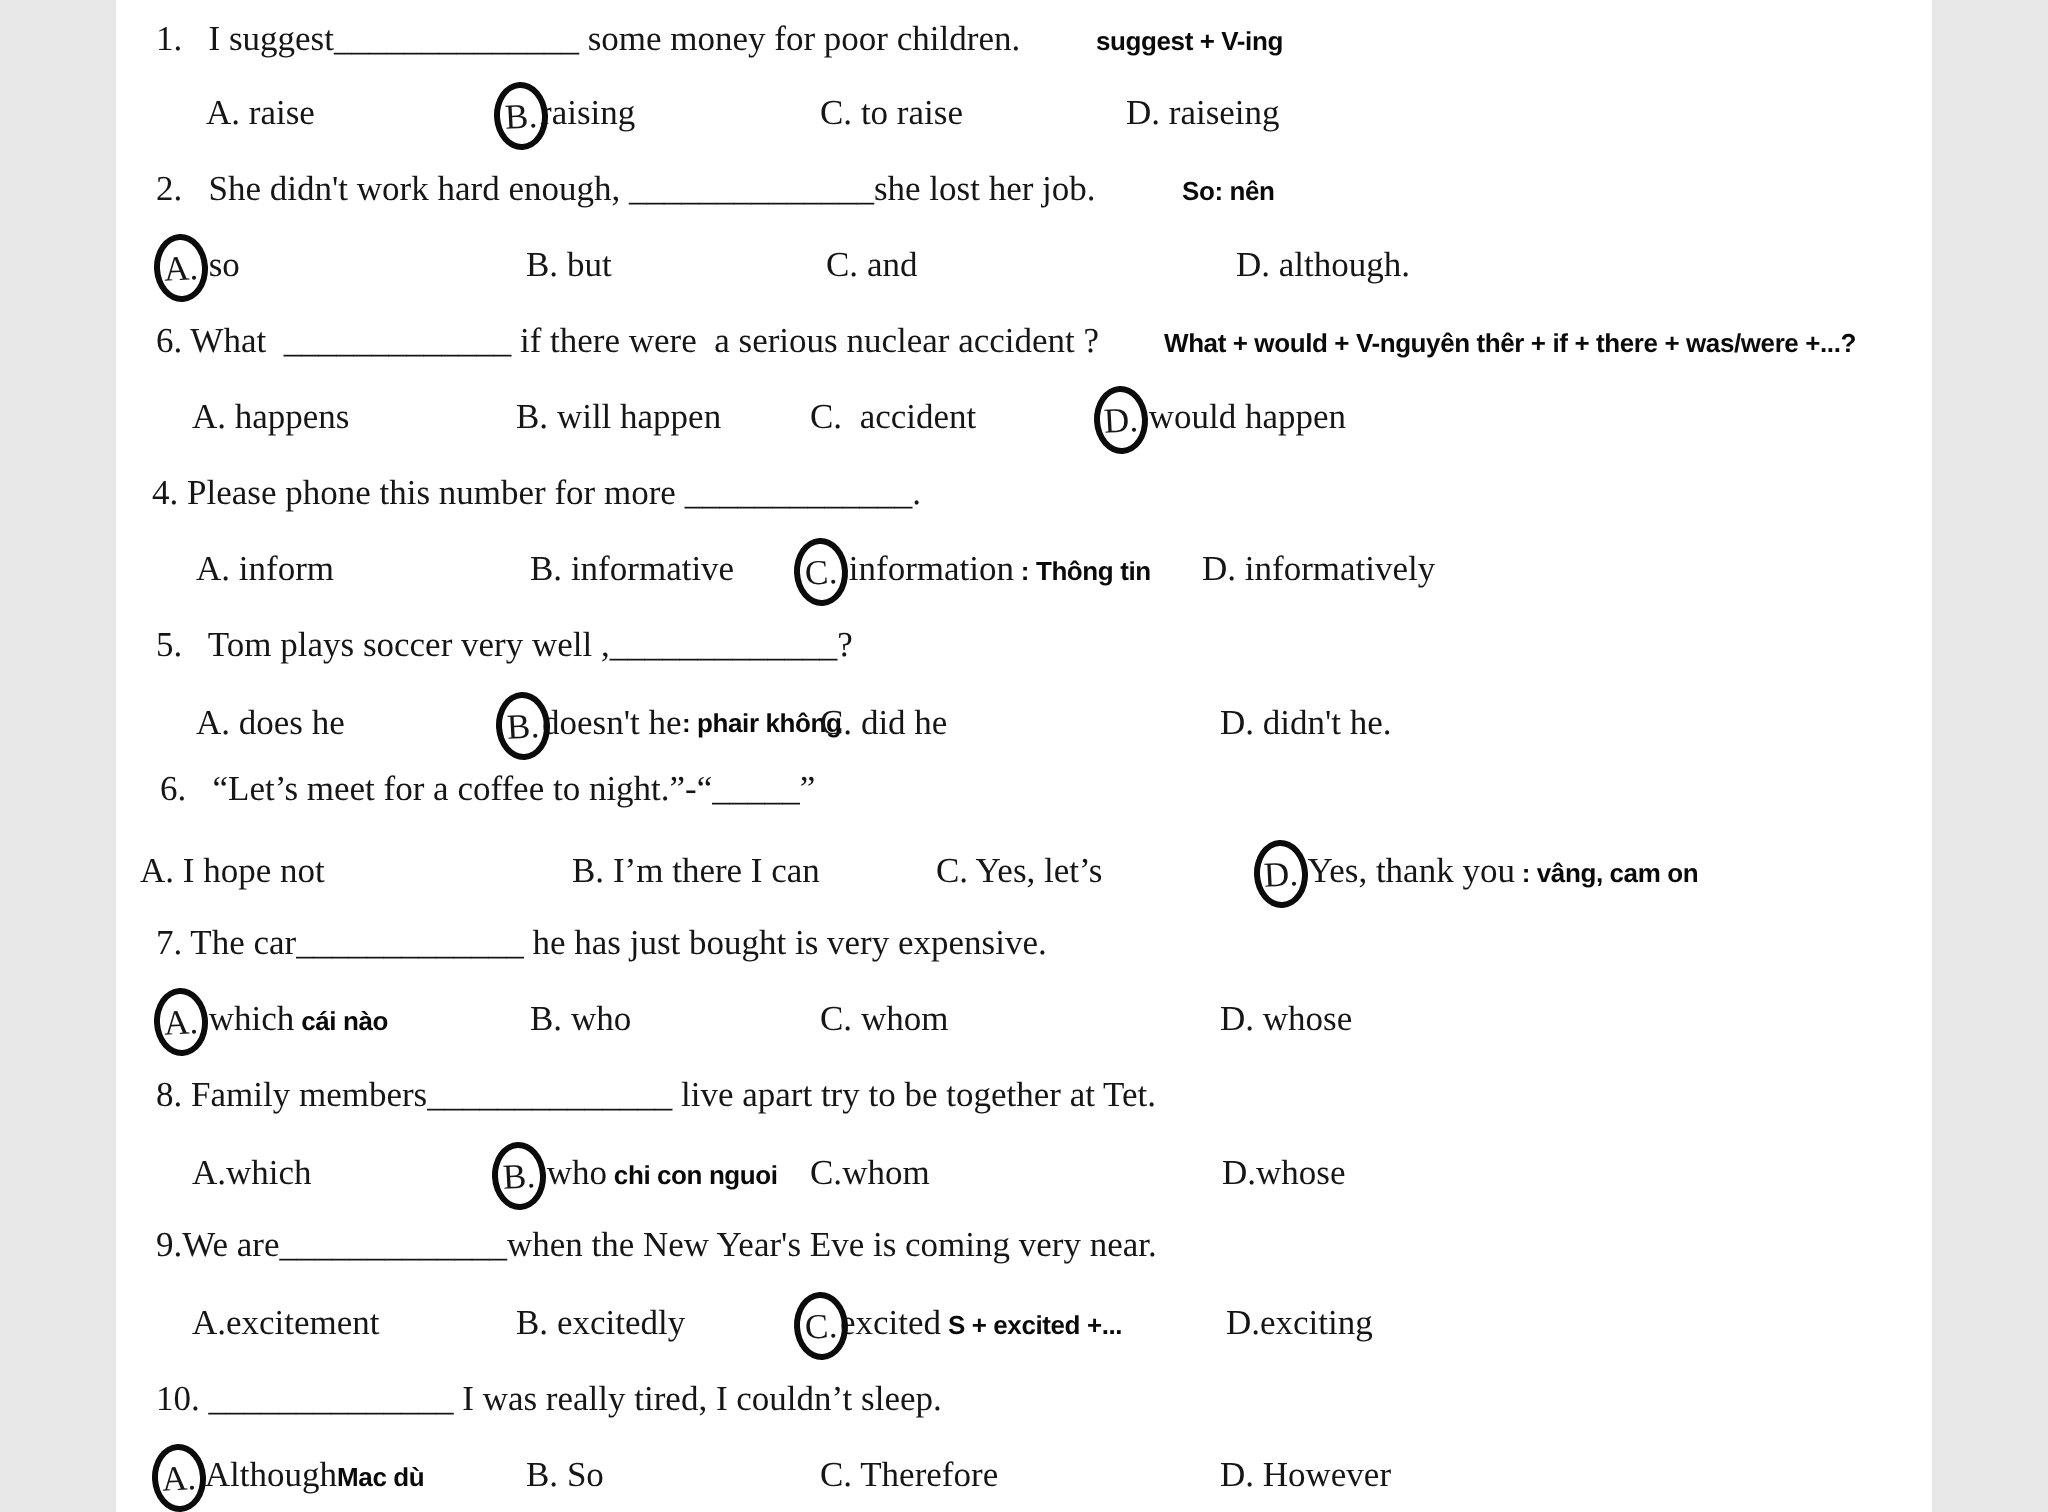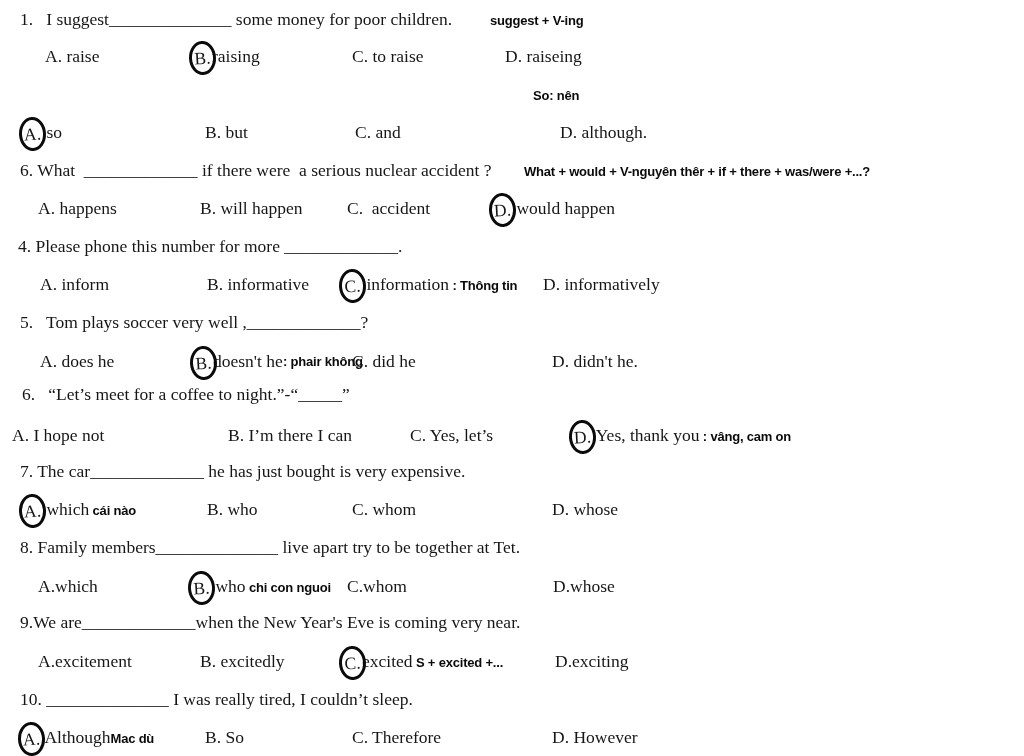--- a/index.html
+++ b/index.html
@@ -1,17 +1,17 @@
 <!DOCTYPE html>
 <html><head>
 <meta charset="utf-8">
 <style>
   html,body { margin:0; padding:0; background:#e8e8e8; }
   .page {
-    position:relative; width:1024px; height:756px; background:#ffffff;
+    position:relative; width:908px; height:756px; background:#ffffff;
     font-family:"Liberation Serif", serif; font-size:17.5px; color:#161616;
     overflow:hidden; margin:0 auto;
   }
   .stem, .opt { position:absolute; white-space:pre; line-height:22px; }
   .note {
     font-family:"Liberation Sans", sans-serif; font-weight:700;
     font-size:13px; color:#0a0a0a; letter-spacing:-0.2px;
   }
   .floatnote { position:absolute; white-space:pre;margin-top:20px; }
   .circ {
@@ -27,20 +27,21 @@
 
 <div class="page">
 
   <div class="stem" style="left:20px; top:8px"><span>1.   I suggest______________ some money for poor children.</span></div>
   <div class="stem note" style="left:490px; top:10px">suggest + V-ing</div>
   <span class="opt" style="left:45px;  top:45px"><span>A.</span><span> raise</span></span>
   <span class="opt" style="left:195px; top:45px"><span class="circ"><span>B.</span></span><span>raising</span></span>
   <span class="opt" style="left:352px; top:45px"><span>C.</span><span> to raise</span></span>
   <span class="opt" style="left:505px; top:45px"><span>D.</span><span> raiseing</span></span>
 
+  <div class="stem" style="left:20px; top:83px"><span>2.   She didn't work hard enough, ______________she lost her job.</span></div>
   <div class="stem note" style="left:533px; top:85px">So: nên</div>
   <span class="opt" style="left:25px;  top:121px"><span class="circ"><span>A.</span></span><span> so</span></span>
   <span class="opt" style="left:205px; top:121px"><span>B.</span><span> but</span></span>
   <span class="opt" style="left:355px; top:121px"><span>C.</span><span> and</span></span>
   <span class="opt" style="left:560px; top:121px"><span>D.</span><span> although.</span></span>
 
   <div class="stem" style="left:20px; top:159px"><span>6. What  _____________ if there were  a serious nuclear accident ?</span></div>
   <div class="stem note" style="left:524px; top:161px">What + would + V-nguyên thêr + if + there + was/were +...?</div>
   <span class="opt" style="left:38px;  top:197px"><span>A.</span><span> happens</span></span>
   <span class="opt" style="left:200px; top:197px"><span>B.</span><span> will happen</span></span>

